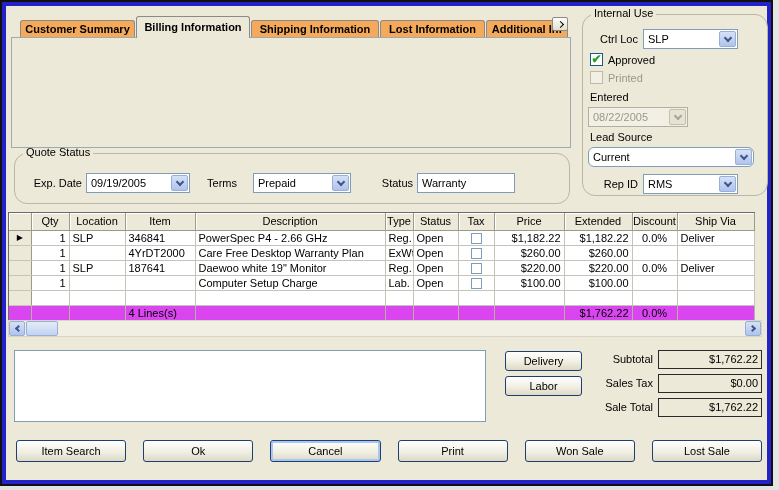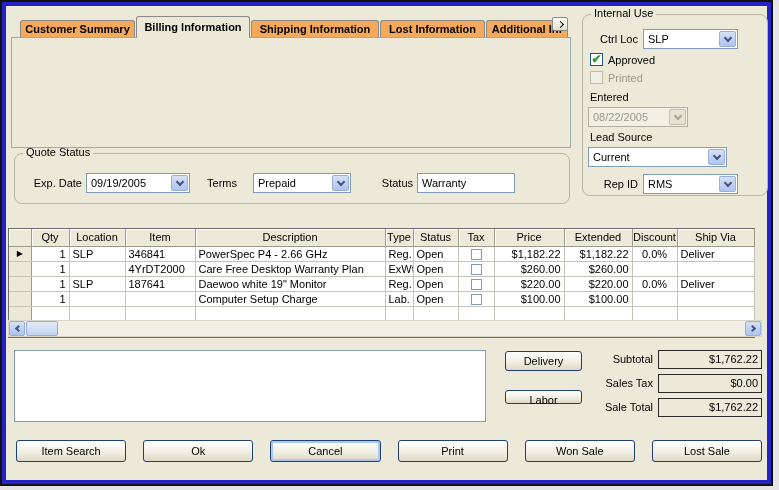--- a/index.html
+++ b/index.html
@@ -29,21 +29,21 @@
   .combo.disabled .dd { background:#E6E3D4; border-color:#C2BFAE; }
   .combo.disabled .chev { border-color:#A8A594; }
 
   
   .cb { position:absolute; width:13px; height:13px; background:#fff; border:1px solid #1D5987;
         display:flex; align-items:center; justify-content:center; }
   .cb .mark { color:#21A121; font-size:12px; font-weight:bold; line-height:11px; }
   .cb.disabled { border-color:#BDBAA9; background:#F2F0E4; }
 
   
-  .group { position:absolute; border:1px solid #B9B6A5; border-radius:8px; }
+  .group { position:absolute; border:1px solid #B9B6A5; border-radius:13px; }
   .group .cap { position:absolute; top:-8px; left:8px; background:#ECE9D8; padding:0 3px; }
 
   
   .tab { position:absolute; top:20px; height:18px; background:#F5A95B; border:1px solid #8a8a8a;
          border-bottom:none; border-radius:3px 3px 0 0; font-weight:bold; text-align:center;
          line-height:17px; overflow:hidden; white-space:nowrap; z-index:2; }
   .tab.active { top:16px; height:22px; background:#ECE9D8; line-height:20px; z-index:4; }
   .pane { position:absolute; left:11px; top:37px; width:560px; height:111px;
           border:1px solid #a0a8b0; background:#ECE9D8; z-index:3; }
   .tabscroll { position:absolute; left:552px; top:17px; width:16px; height:14px; z-index:5;
@@ -51,21 +51,21 @@
                display:flex; align-items:center; justify-content:center; }
   .tabscroll .arr { width:5px; height:5px; border-right:1px solid #000; border-top:1px solid #000;
                     transform:rotate(45deg); }
 
   
   .btn { position:absolute; background:linear-gradient(#FFFFFF,#F1EFE2 55%,#DDD9C6);
          border:1px solid #1F3F73; border-radius:3px; text-align:center; cursor:default; }
   .btn.focused { box-shadow: inset 0 0 0 2px #A9C7F1; }
 
   
-  .gridwrap { position:absolute; left:8px; top:212px; width:747px; border:1px solid #6a6a6a; background:#fff;margin-top:16px; }
+  .gridwrap { position:absolute; left:8px; top:212px; width:747px; border:1px solid #6a6a6a; background:#fff; }
   table.grid { border-collapse:collapse; table-layout:fixed; width:745px; }
   table.grid th { background:#ECE9D8; font-weight:normal; height:17px; text-align:center;
                   border-right:1px solid #9c9a8a; border-bottom:1px solid #9c9a8a;
                   box-shadow: inset 1px 1px 0 #fff; overflow:hidden; white-space:nowrap; }
   table.grid td { height:15px; border-right:1px solid #c6c3b8; border-bottom:1px solid #c6c3b8;
                   padding:0 3px; overflow:hidden; white-space:nowrap; background:#fff; }
   table.grid td.sel { background:#ECE9D8; border-right:1px solid #9c9a8a; text-align:center;
                       font-size:8px; line-height:14px; padding:0; }
   table.grid tr.sum td { background:#d946ef; border-top:1px solid #9c9a8a; border-right:1px solid #b5b2a1; }
   .num { text-align:right; }
@@ -162,21 +162,21 @@
   <div class="cb disabled" style="left:590px;top:71px;"></div>
   <div class="lbl" style="left:608px;top:72px;color:#9a988a;">Printed</div>
   <div class="lbl" style="left:590px;top:91px;">Entered</div>
   <div class="combo disabled" style="left:588px;top:107px;width:100px;">
     <span class="val">08/22/2005</span>
     <span class="dd">
         <span class="chev"></span>
       </span>
   </div>
   <div class="lbl" style="left:590px;top:131px;">Lead Source</div>
-  <div class="combo" style="left:588px;top:147px;width:139px;">
+  <div class="combo" style="left:588px;top:147px;width:166px;border-radius:6px;">
     <span class="val">Current</span>
     <span class="dd">
         <span class="chev"></span>
       </span>
   </div>
   <div class="lbl r" style="left:598px;top:178px;width:40px;">Rep ID</div>
   <div class="combo" style="left:643px;top:174px;width:95px;">
     <span class="val">RMS</span>
     <span class="dd">
         <span class="chev"></span>
@@ -328,21 +328,21 @@
       </div>
     <div class="sthumb"></div>
     <div class="sbtn" style="right:0;">
         <span class="ar"></span>
       </div>
   </div>
 
   <textarea class="notes" style=""></textarea>
 
   <div class="btn" style="left:505px;top:351px;width:77px;height:20px;line-height:18px;">Delivery</div>
-  <div class="btn" style="left:505px;top:376px;width:77px;height:14px;line-height:18px;margin-top:14px;">Labor</div>
+  <div class="btn" style="left:505px;top:376px;width:77px;height:20px;line-height:18px;">Labor</div>
 
   <div class="lbl r" style="left:585px;top:353px;width:68px;">Subtotal</div>
   <div class="totbox" style="left:658px;top:350px;">$1,762.22</div>
   <div class="lbl r" style="left:585px;top:377px;width:68px;">Sales Tax</div>
   <div class="totbox" style="left:658px;top:374px;">$0.00</div>
   <div class="lbl r" style="left:585px;top:401px;width:68px;">Sale Total</div>
   <div class="totbox" style="left:658px;top:398px;">$1,762.22</div>
 
   <div class="footer">
     <div class="btn fbtn">Item Search</div>

